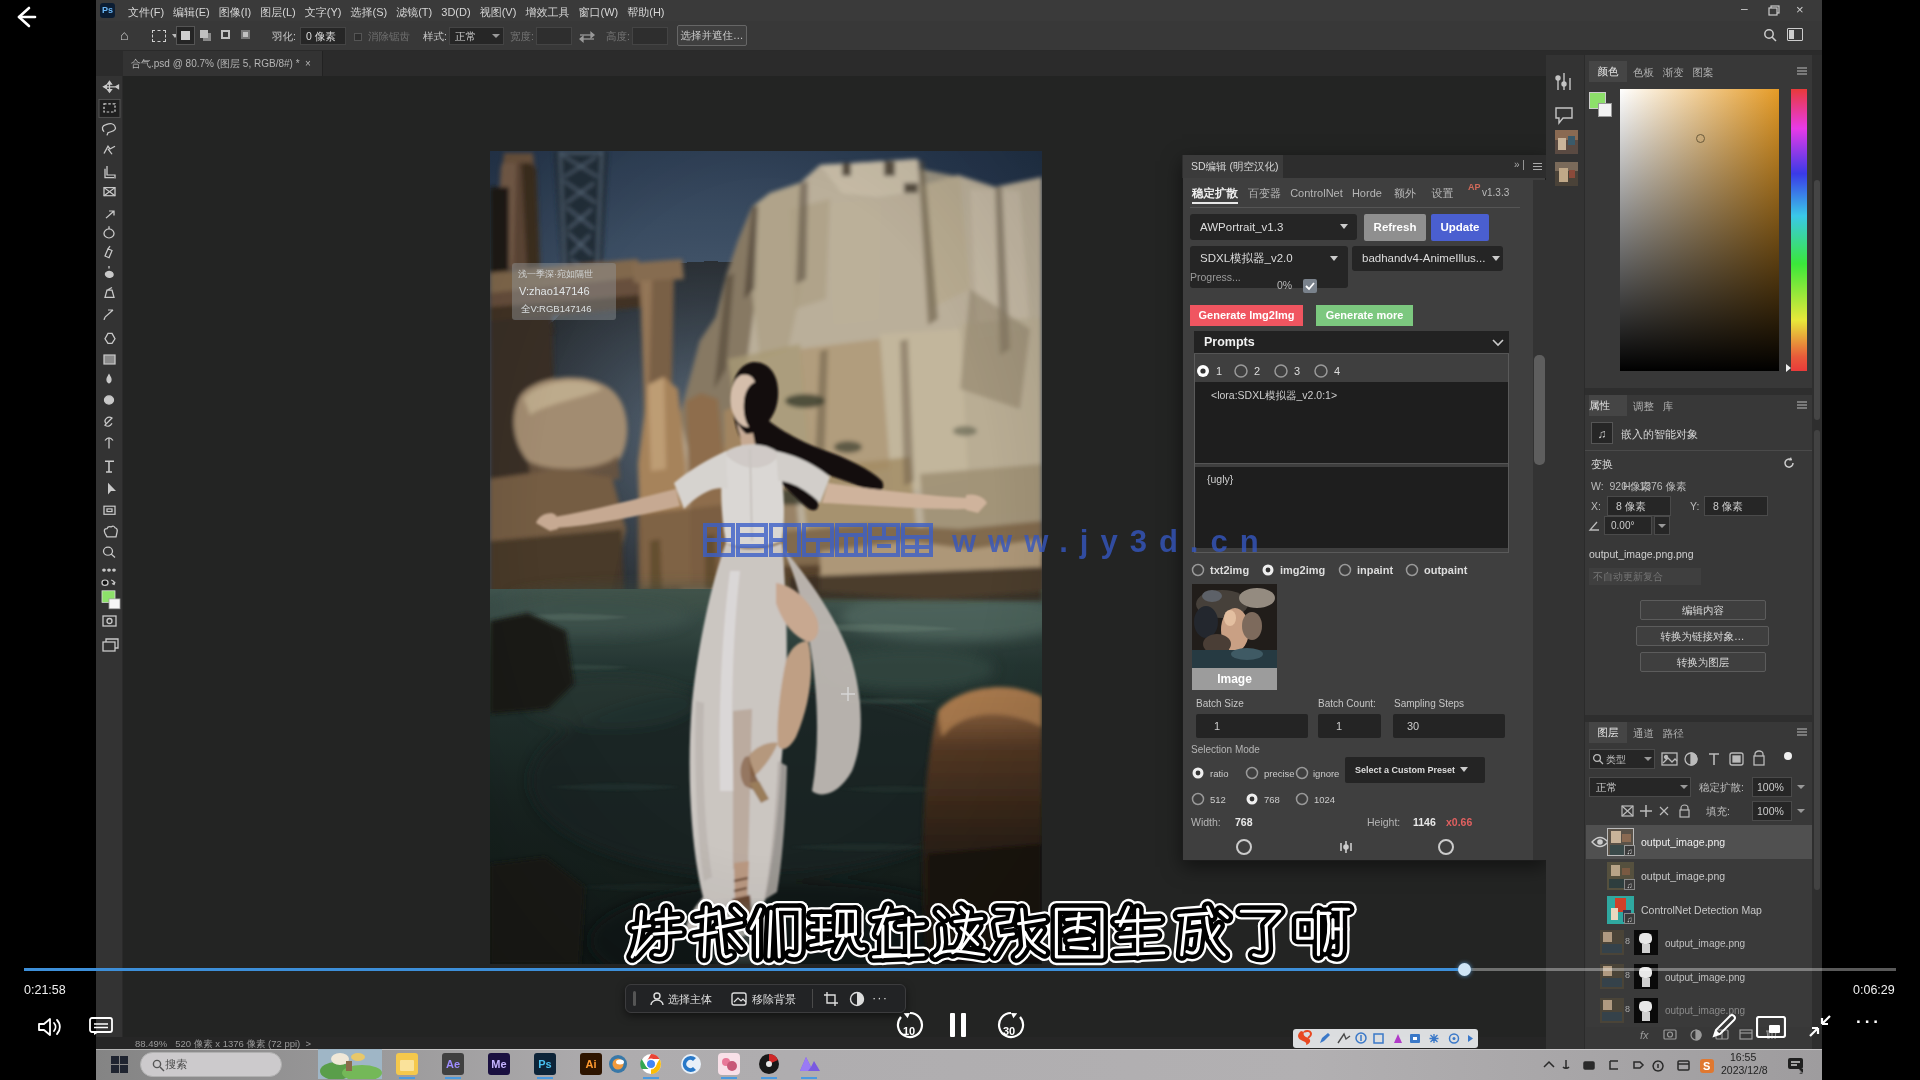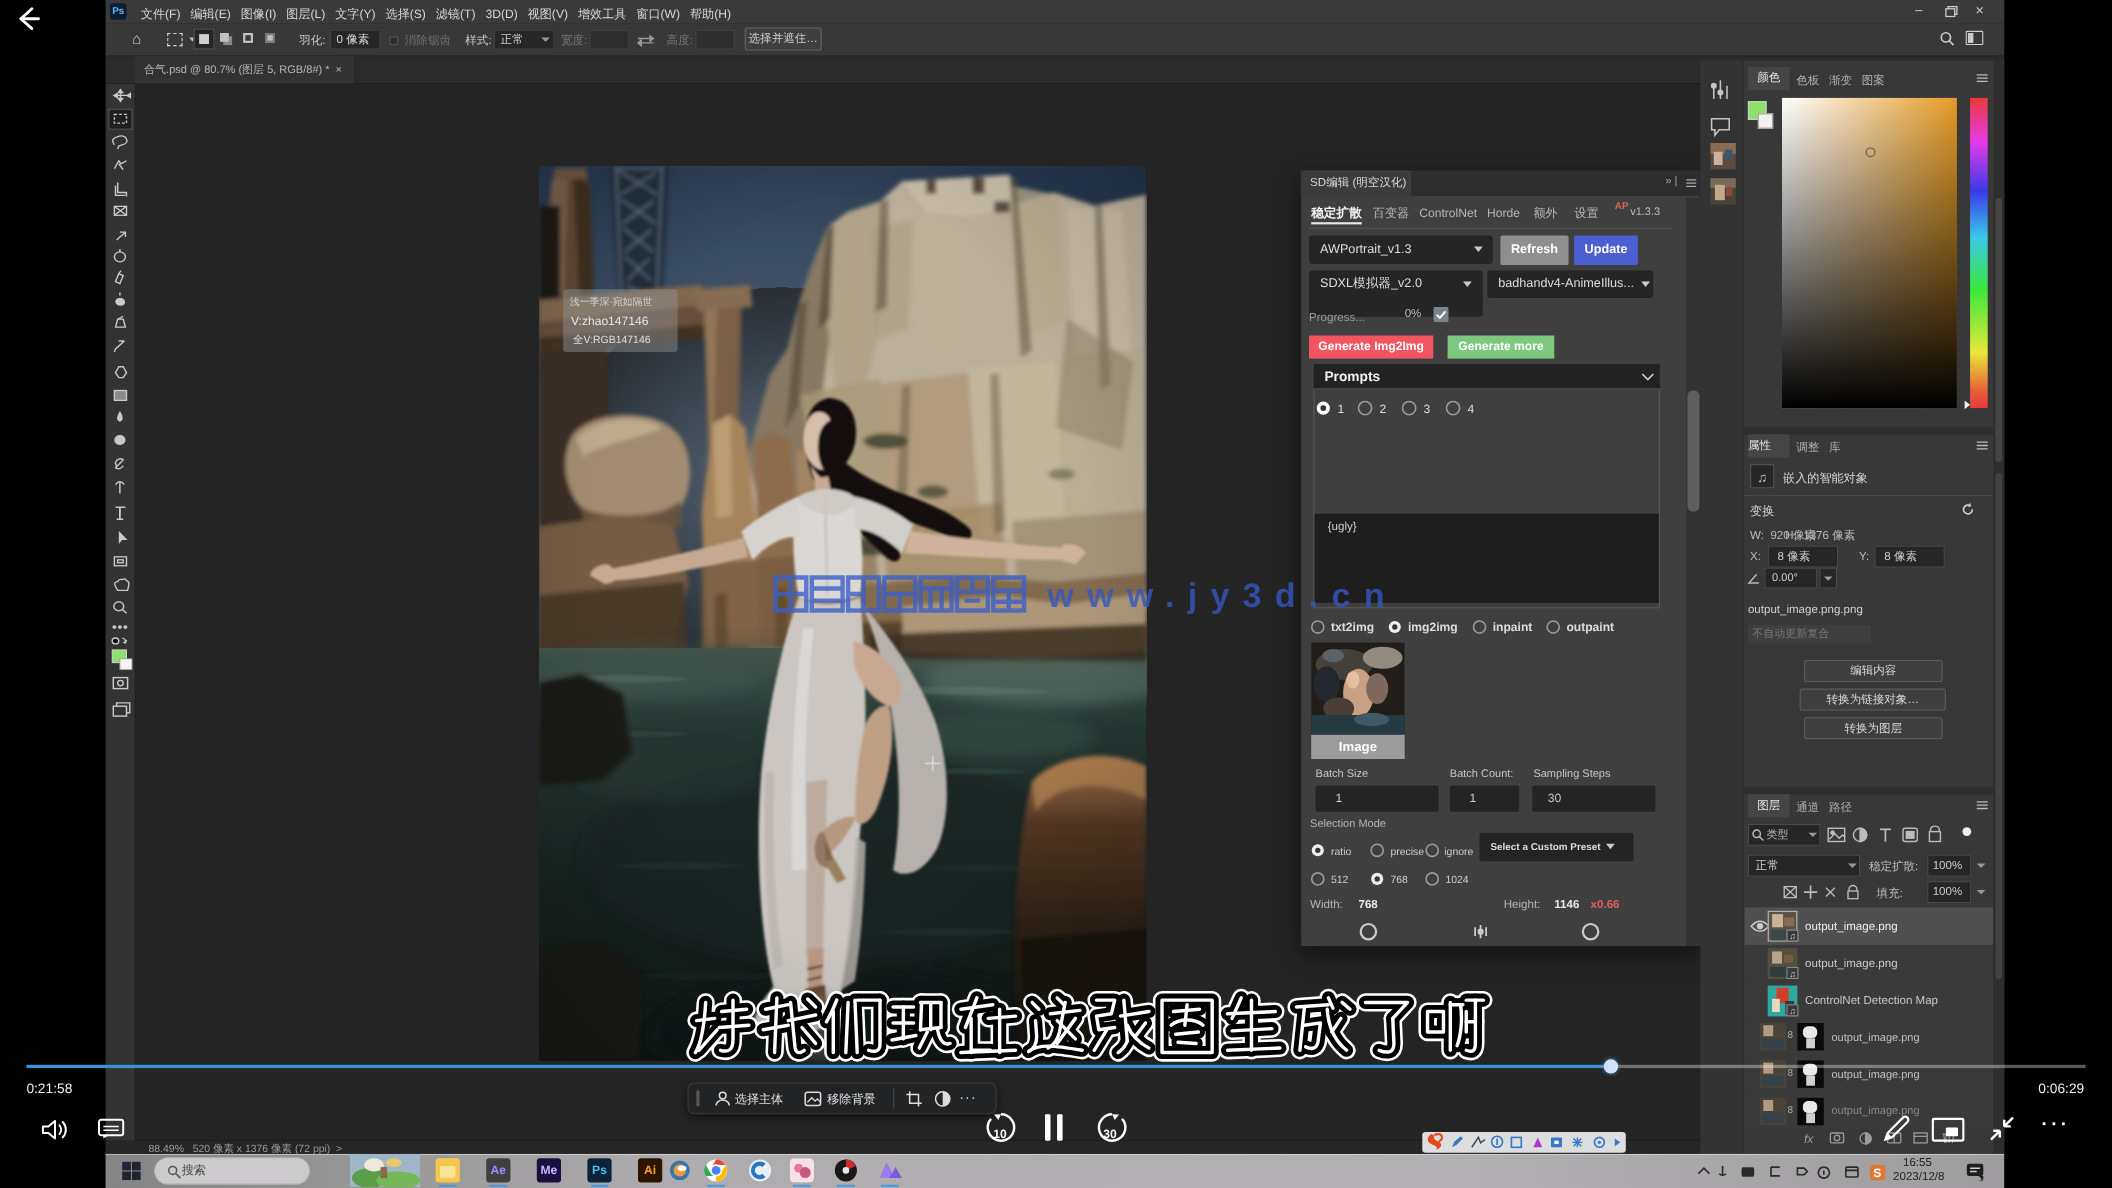--- a/index.html
+++ b/index.html
@@ -319,21 +319,21 @@
 <div class="a tx" style="left:1482px;top:187px;font-size:10px;color:#bbb;">v1.3.3</div>
 <div class="a" style="left:1190px;top:207px;width:330px;height:1px;background:#555;"></div>
 <div class="a" style="left:1190px;top:214px;width:167px;height:26px;background:#252525;border-radius:3px;color:#ddd;font-size:11.5px;line-height:26px;padding-left:10px;">AWPortrait_v1.3</div>
 <div class="a" style="left:1340px;top:224px;width:0;height:0;border-left:4.5px solid transparent;border-right:4.5px solid transparent;border-top:5px solid #ccc;"></div>
 <div class="a" style="left:1364px;top:214px;width:62px;height:27px;background:#8f8f8f;border-radius:2px;color:#fff;font-size:11.5px;font-weight:bold;line-height:27px;text-align:center;">Refresh</div>
 <div class="a" style="left:1431px;top:214px;width:58px;height:27px;background:#4a5fd0;border-radius:2px;color:#fff;font-size:11.5px;font-weight:bold;line-height:27px;text-align:center;">Update</div>
 <div class="a" style="left:1190px;top:246px;width:158px;height:42px;background:#252525;border-radius:3px;color:#ddd;font-size:11.5px;line-height:25px;padding-left:10px;">SDXL模拟器_v2.0</div>
 <div class="a" style="left:1330px;top:256px;width:0;height:0;border-left:4.5px solid transparent;border-right:4.5px solid transparent;border-top:5px solid #ccc;"></div>
 <div class="a" style="left:1352px;top:246px;width:151px;height:25px;background:#252525;border-radius:3px;color:#ddd;font-size:11.5px;line-height:25px;padding-left:10px;">badhandv4-AnimeIllus...</div>
 <div class="a" style="left:1492px;top:256px;width:0;height:0;border-left:4.5px solid transparent;border-right:4.5px solid transparent;border-top:5px solid #ccc;"></div>
-<div class="a tx" style="left:1190px;top:283px;font-size:10.5px;color:#9a9a9a;">Progress...</div>
+<div class="a tx" style="left:1190px;top:271px;font-size:10.5px;color:#9a9a9a;">Progress...</div>
 <div class="a tx" style="left:1277px;top:279px;font-size:10.5px;color:#bbb;">0%</div>
 <svg class="a" style="left:1303px;top:279px;" width="14" height="14" viewBox="0 0 14 14">
       <rect width="14" height="14" rx="2" fill="#7a828c"></rect>
       <path d="M3,7 l3,3 l5,-6" stroke="#fff" stroke-width="1.8" fill="none"></path>
     </svg>
 <div class="a" style="left:1190px;top:305px;width:113px;height:21px;background:#f05560;color:#fff;font-size:11px;font-weight:bold;line-height:21px;text-align:center;">Generate Img2Img</div>
 <div class="a" style="left:1316px;top:305px;width:97px;height:21px;background:#7cc87f;color:#fff;font-size:11px;font-weight:bold;line-height:21px;text-align:center;">Generate more</div>
 <div class="a" style="left:1194px;top:331px;width:315px;height:222px;border:1px solid #5a5a5a;"></div>
 <div class="a" style="left:1194px;top:331px;width:315px;height:23px;background:#222;border-bottom:1px solid #555;color:#f0f0f0;font-size:12.5px;font-weight:bold;line-height:23px;padding-left:10px;">Prompts</div>
 <svg class="a" style="left:1492px;top:339px;" width="12" height="8" viewBox="0 0 12 8">
@@ -343,20 +343,21 @@
 <circle cx="9" cy="11" r="6" fill="#fff"></circle>
       <circle cx="9" cy="11" r="2.6" fill="#333"></circle>
 <text x="22" y="15" font-size="11" fill="#ddd" font-family="Liberation Sans">1</text>
 <circle cx="47" cy="11" r="6" fill="none" stroke="#999" stroke-width="1.5"></circle>
 <text x="60" y="15" font-size="11" fill="#ddd" font-family="Liberation Sans">2</text>
 <circle cx="87" cy="11" r="6" fill="none" stroke="#999" stroke-width="1.5"></circle>
 <text x="100" y="15" font-size="11" fill="#ddd" font-family="Liberation Sans">3</text>
 <circle cx="127" cy="11" r="6" fill="none" stroke="#999" stroke-width="1.5"></circle>
 <text x="140" y="15" font-size="11" fill="#ddd" font-family="Liberation Sans">4</text>
 </svg>
+<div class="a" style="left:1195px;top:382px;width:313px;height:82px;background:#1e1e1e;border-bottom:1px solid #555;color:#cfcfcf;font-size:10.5px;padding:7px 0 0 16px;">&lt;lora:SDXL模拟器_v2.0:1&gt;</div>
 <div class="a" style="left:1195px;top:467px;width:313px;height:81px;background:#1e1e1e;color:#cfcfcf;font-size:10.5px;padding:6px 0 0 12px;">{ugly}</div>
 <svg class="a" style="left:1190px;top:560px;" width="290" height="20" viewBox="0 0 290 20">
 <circle cx="8" cy="10" r="5.5" fill="none" stroke="#999" stroke-width="1.5"></circle>
 <text x="20" y="14" font-size="11" fill="#ddd" font-weight="bold" font-family="Liberation Sans">txt2img</text>
 <circle cx="78" cy="10" r="5.5" fill="#eee"></circle>
       <circle cx="78" cy="10" r="2.4" fill="#333"></circle>
 <text x="90" y="14" font-size="11" fill="#ddd" font-weight="bold" font-family="Liberation Sans">img2img</text>
 <circle cx="155" cy="10" r="5.5" fill="none" stroke="#999" stroke-width="1.5"></circle>
 <text x="167" y="14" font-size="11" fill="#ddd" font-weight="bold" font-family="Liberation Sans">inpaint</text>
 <circle cx="222" cy="10" r="5.5" fill="none" stroke="#999" stroke-width="1.5"></circle>

